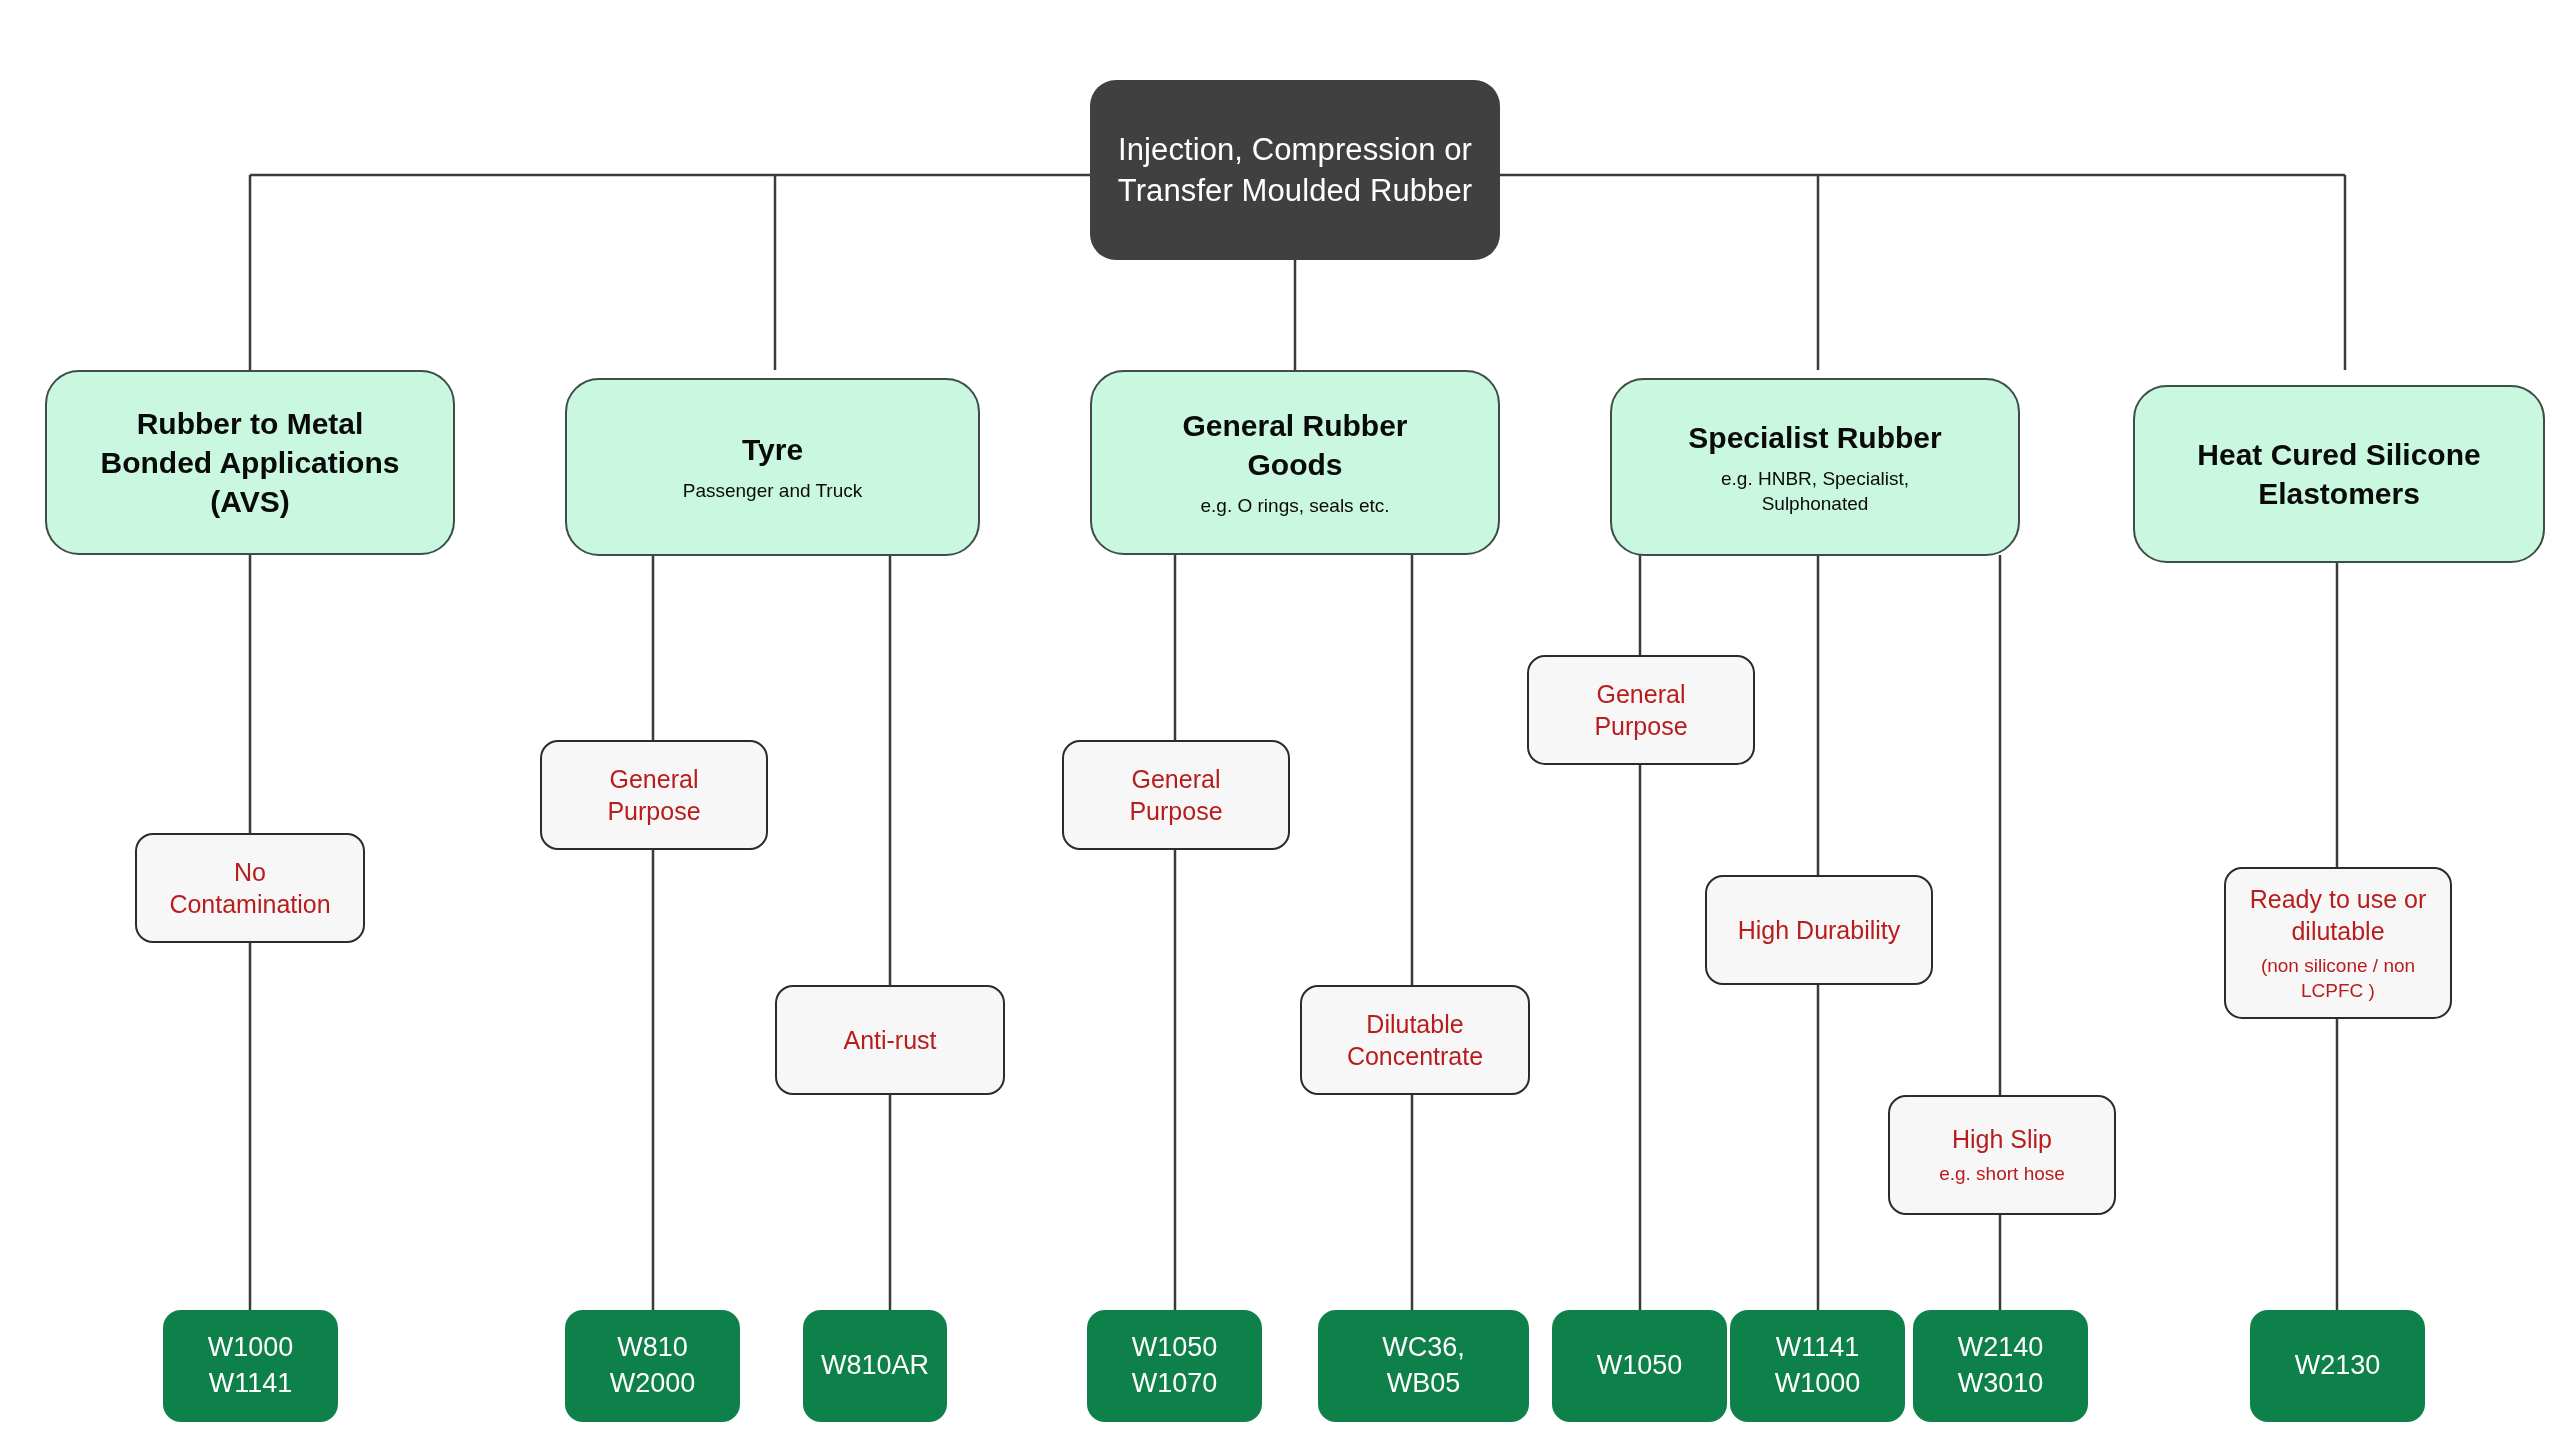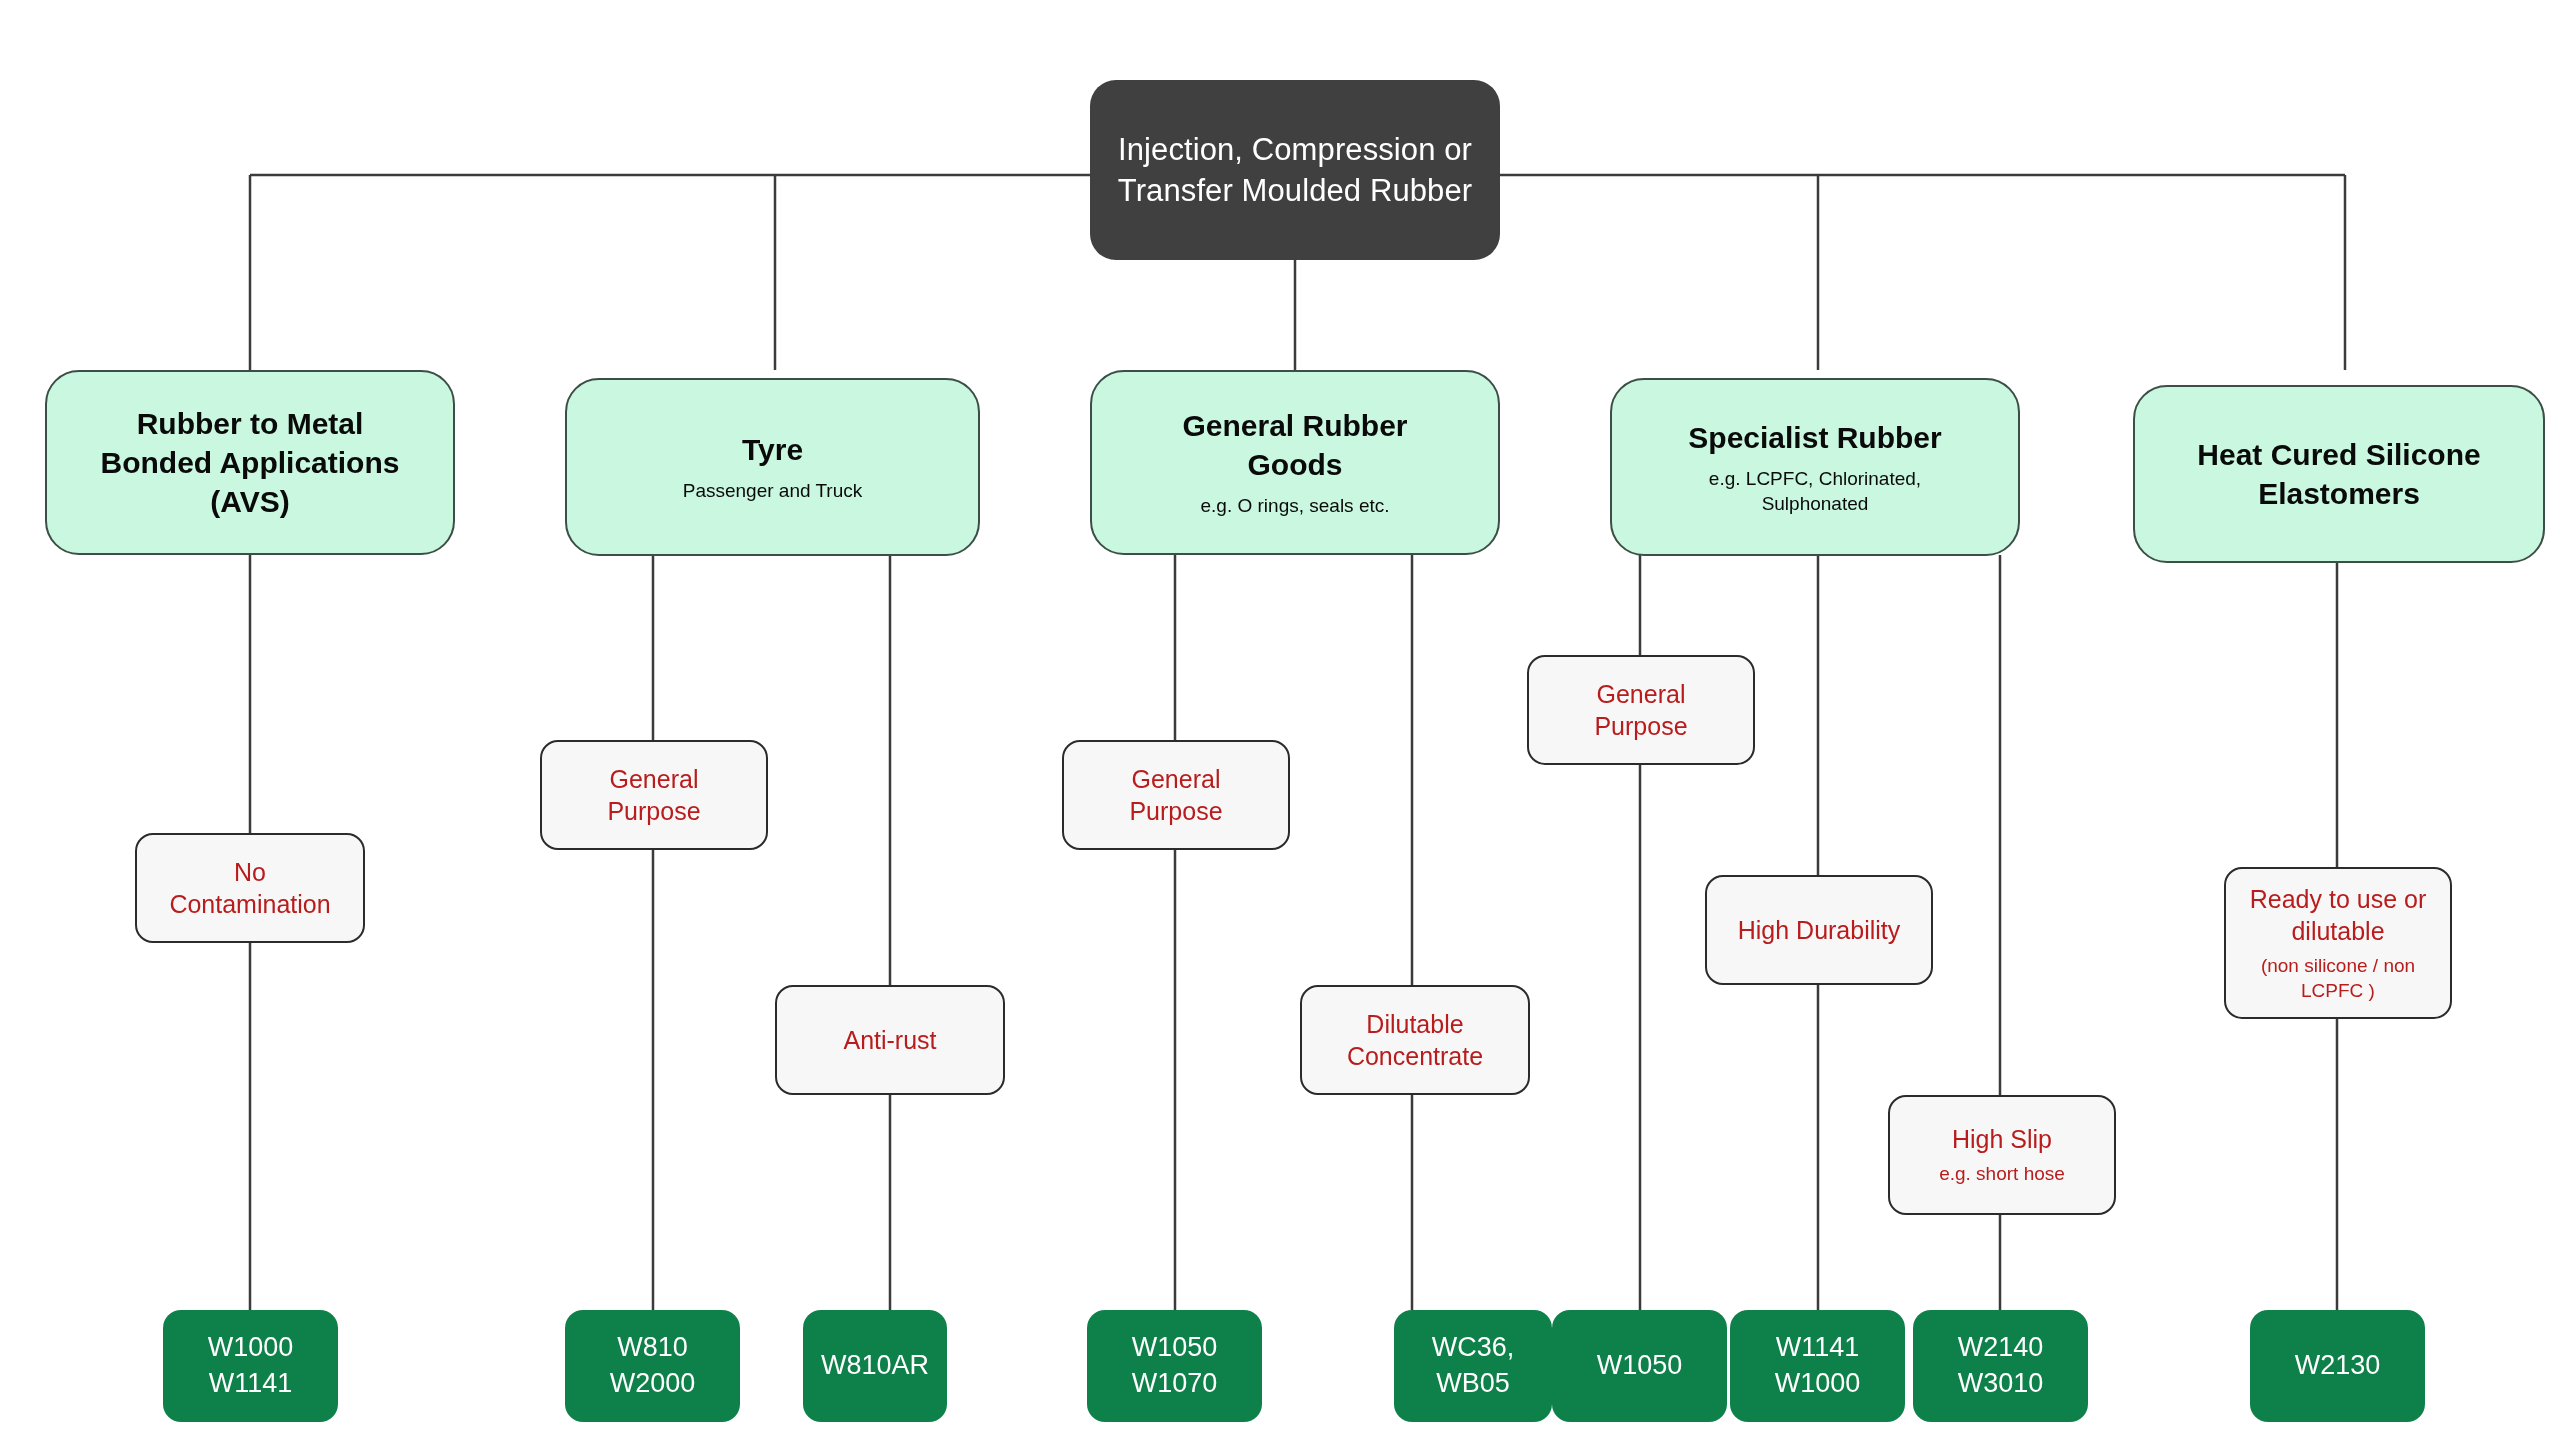--- a/index.html
+++ b/index.html
@@ -157,21 +157,21 @@
   </div>
 
   <div class="node category" style="left:1090px; top:370px; width:410px; height:185px;">
     <div class="title">General Rubber
 Goods</div>
     <div class="subtitle">e.g. O rings, seals etc.</div>
   </div>
 
   <div class="node category" style="left:1610px; top:378px; width:410px; height:178px;">
     <div class="title">Specialist Rubber</div>
-    <div class="subtitle">e.g. LCPFC, Chlorinated,
+    <div class="subtitle">e.g. HNBR, Specialist,
 Sulphonated</div>
   </div>
 
   <div class="node category" style="left:2133px; top:378px; width:412px; height:178px;margin-top:7px;">
     <div class="title">Heat Cured Silicone
 Elastomers</div>
   </div>
 
   <div class="node attr" style="left:135px; top:833px; width:230px; height:110px;">
     <div class="title">No
@@ -230,21 +230,21 @@
 
   <div class="node leaf" style="left:803px; top:1310px; width:144px; height:112px;">
     <div class="title">W810AR</div>
   </div>
 
   <div class="node leaf" style="left:1087px; top:1310px; width:175px; height:112px;">
     <div class="title">W1050
 W1070</div>
   </div>
 
-  <div class="node leaf" style="left:1394px; top:1310px; width:158px; height:112px;">
+  <div class="node leaf" style="left:1318px; top:1310px; width:211px; height:112px;">
     <div class="title">WC36,
 WB05</div>
   </div>
 
   <div class="node leaf" style="left:1552px; top:1310px; width:175px; height:112px;">
     <div class="title">W1050</div>
   </div>
 
   <div class="node leaf" style="left:1730px; top:1310px; width:175px; height:112px;">
     <div class="title">W1141

